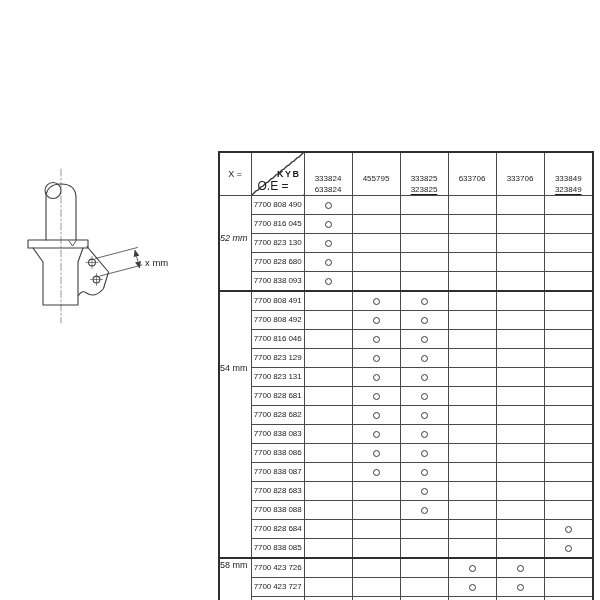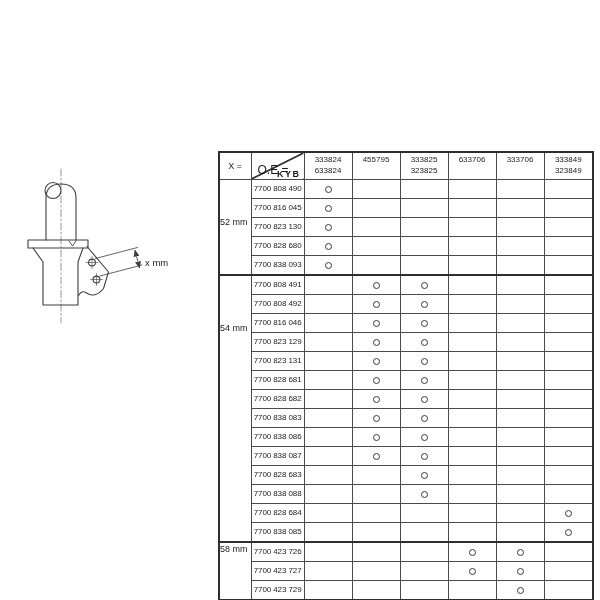--- a/index.html
+++ b/index.html
@@ -23,29 +23,29 @@
   th.diag{
     position:relative;
     background-image:linear-gradient(to bottom right,
       transparent calc(50% - 0.7px), #3a3a3a calc(50% - 0.7px),
       #3a3a3a calc(50% + 0.7px), transparent calc(50% + 0.7px));
   }
   .kyb{position:absolute;top:16px;right:3px;font-weight:bold;font-size:9px;letter-spacing:1.5px;}
   .oel{position:absolute;bottom:2px;left:6px;font-size:12px;}
 
   th.kybcol{vertical-align:top;font-size:8px;}
-  th.kybcol .l1{line-height:11px;margin-top:1px;}
+  th.kybcol .l1{line-height:11px;margin-top:20px;}
   th.kybcol .l2{line-height:11px;min-height:11px;}
-  th.kybcol .u{text-underline-offset:1.5px;text-decoration-thickness:1px;}
+  th.kybcol .u{text-decoration:underline;text-underline-offset:1.5px;text-decoration-thickness:1px;}
 
   td.oe{font-size:8px;line-height:1;text-align:right;padding-right:2px;
         white-space:nowrap;letter-spacing:-0.1px;overflow:hidden;}
   td.glabel{font-size:9px;line-height:1;text-align:right;padding-right:3px;vertical-align:top;}
-  td.glabel.g0{padding-top:38px;}
-  td.glabel.g1{padding-top:48px;}
+  td.glabel.g0{padding-top:38px;font-style:italic;}
+  td.glabel.g1{padding-top:72px;}
   td.glabel.g2{padding-top:2px;}
   tr.gsep td{border-top:2px solid #2e2e2e;margin-top:32px;}
 
   td.mark{text-align:center;vertical-align:middle;}
   .circ{display:inline-block;width:7px;height:7px;box-sizing:border-box;
         border:1px solid #3a3a3a;border-radius:50%;vertical-align:middle;background:#fff;}
 </style>
 </head>
 <body>
 

